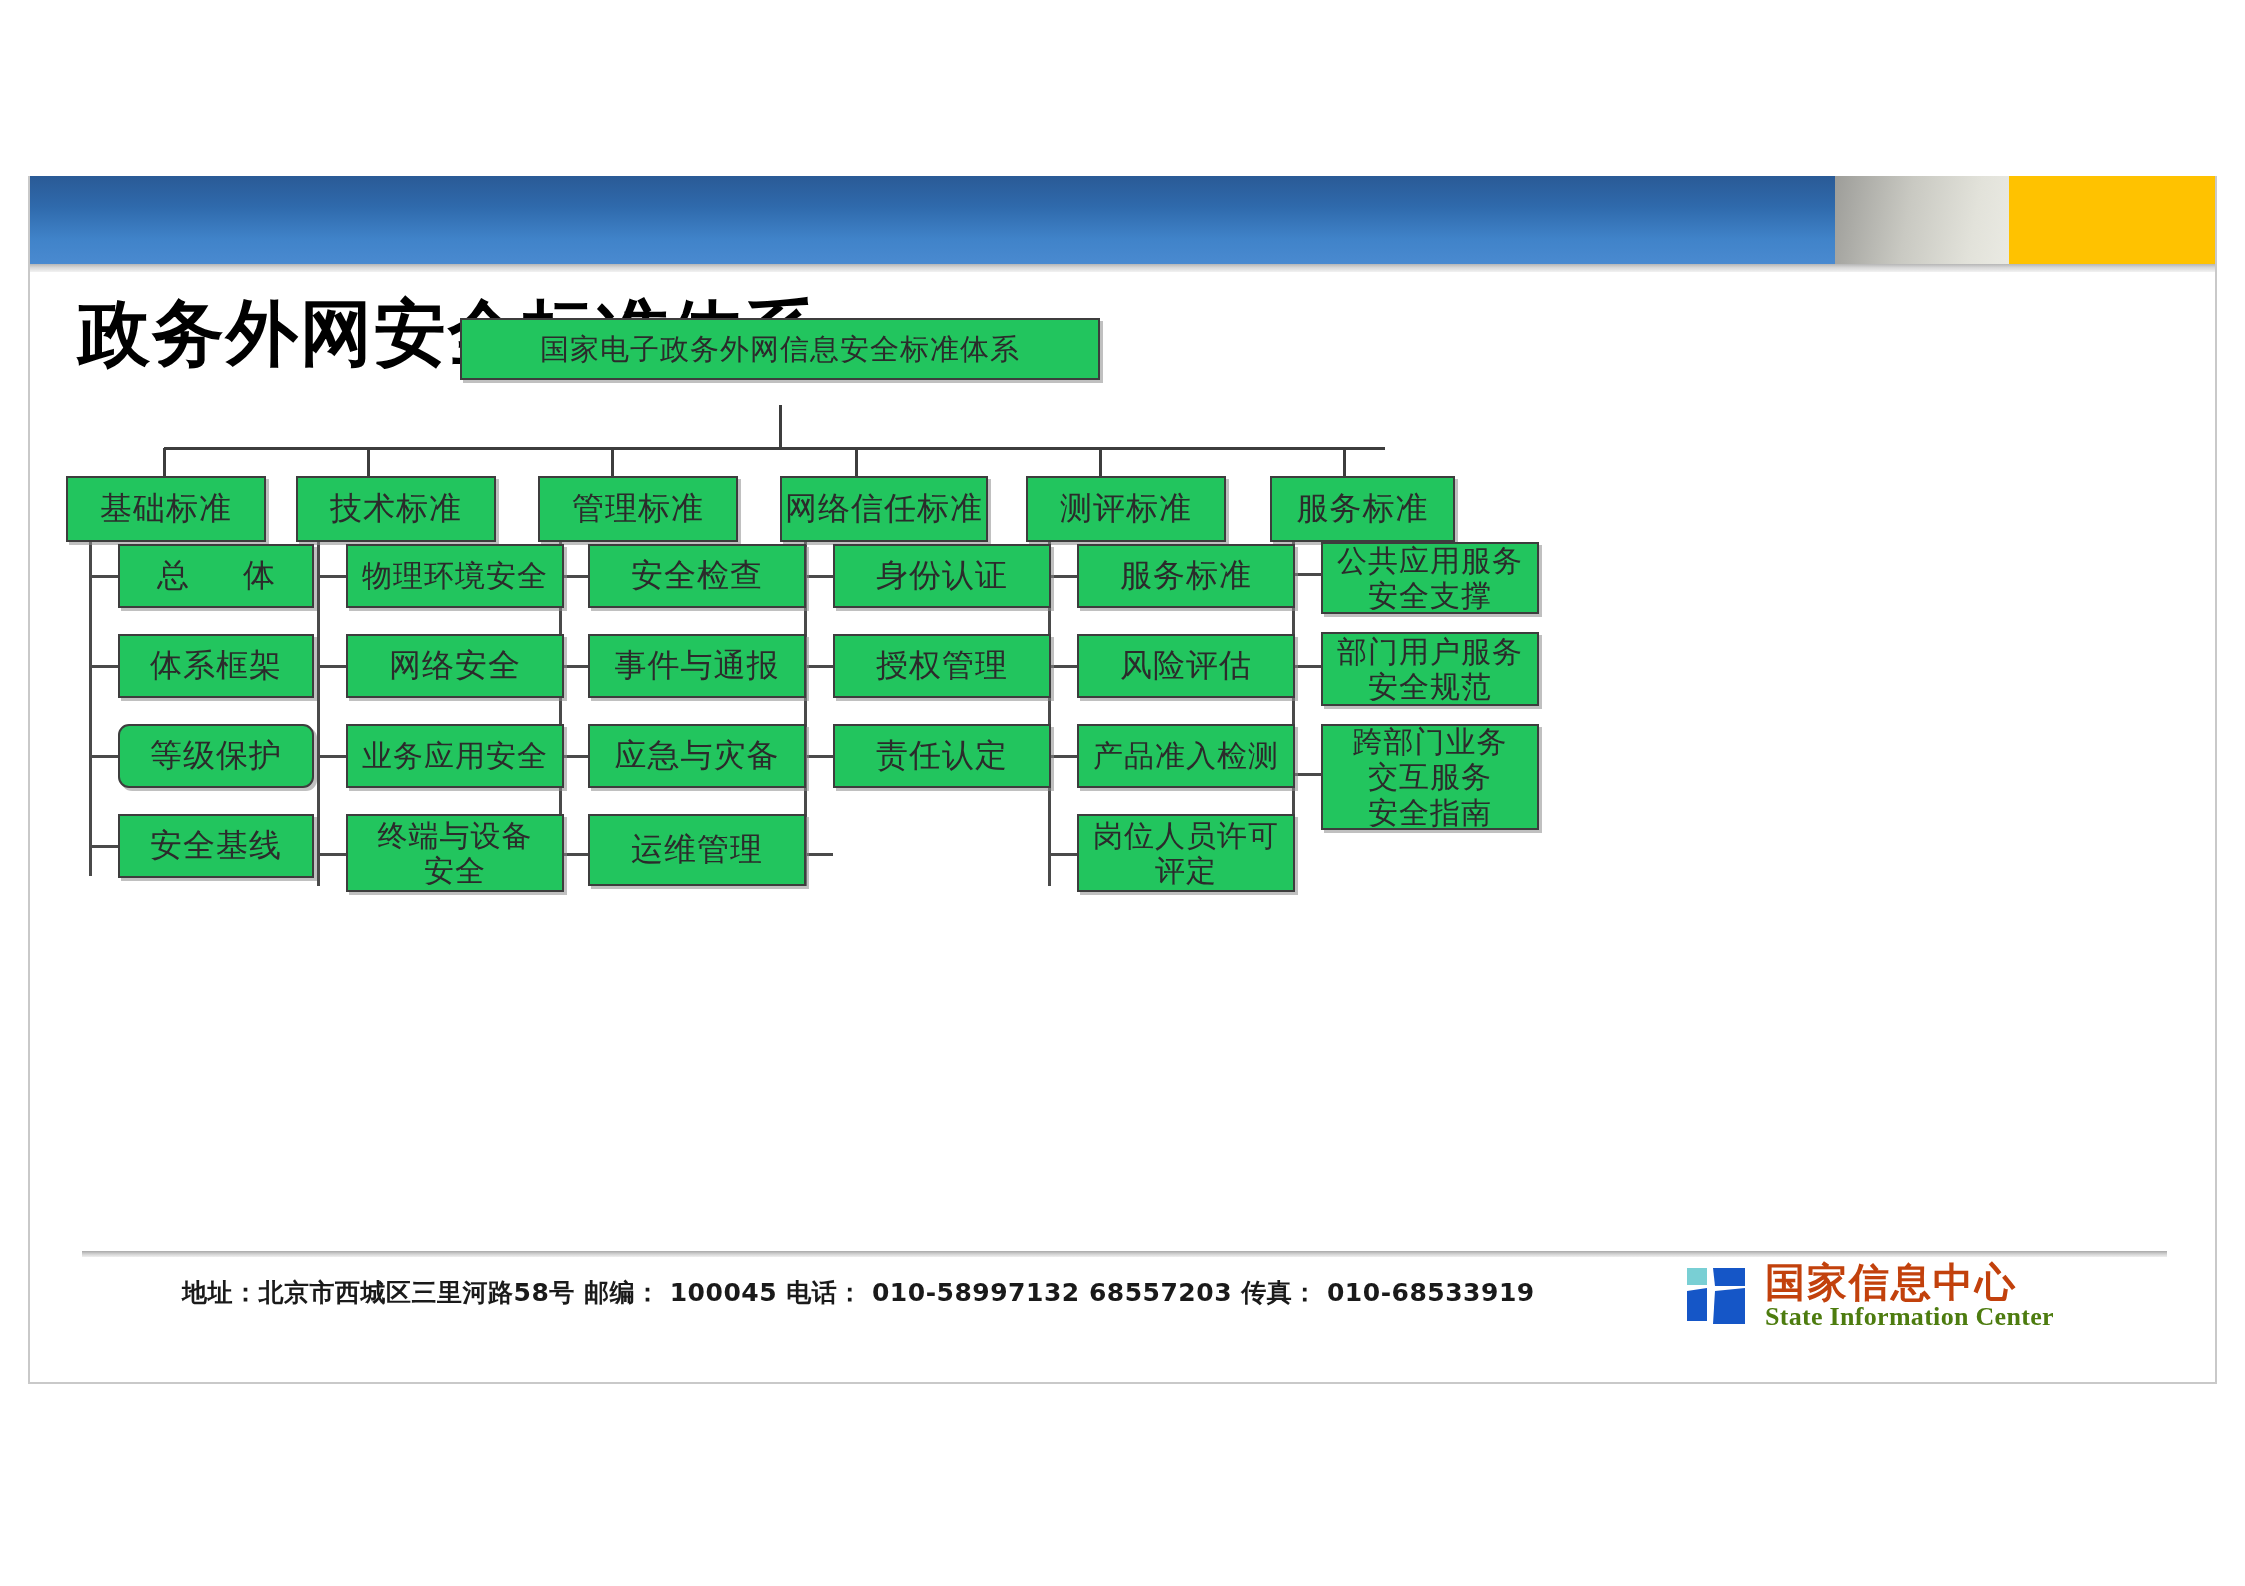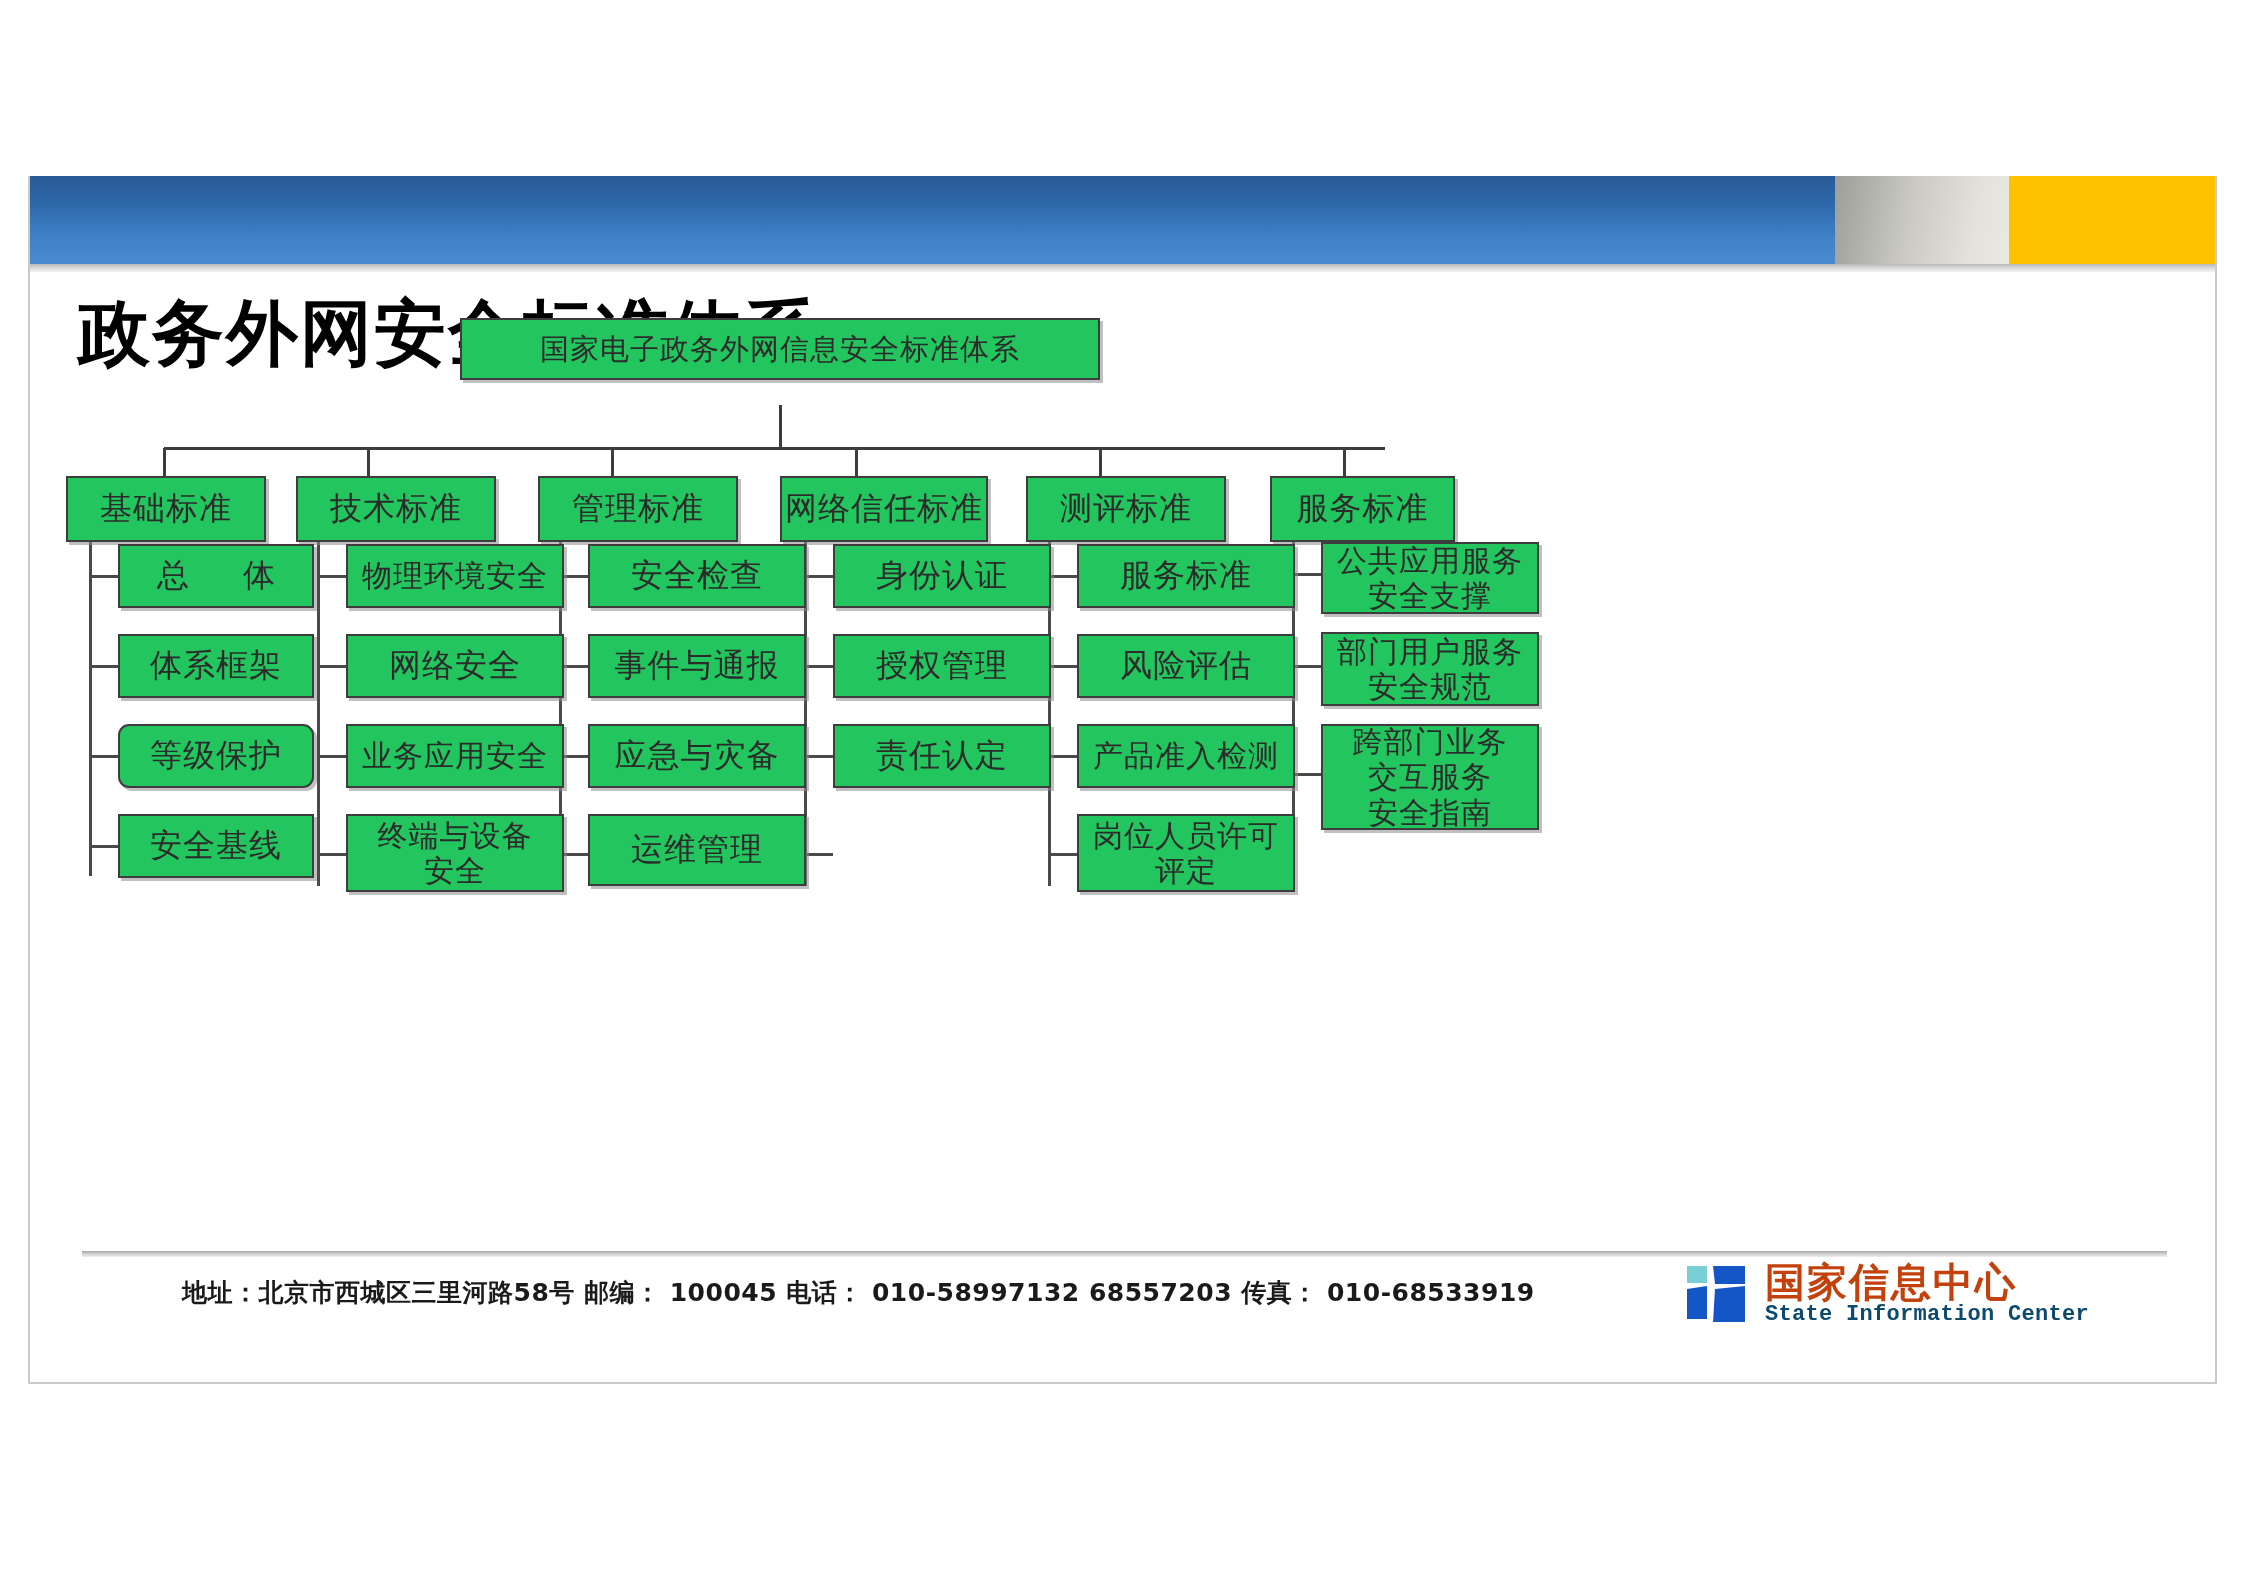--- a/index.html
+++ b/index.html
@@ -82,22 +82,22 @@
     white-space: nowrap; letter-spacing: 0.5px;
   }
   .logo { position: absolute; left: 1655px; top: 1085px; display: flex; align-items: center; gap: 18px; }
   .logo-mark { width: 62px; height: 60px; position: relative; }
   .logo-text { display: flex; flex-direction: column; }
   .logo-cn {
     font-family: "DejaVu Serif", "Liberation Serif", serif;
     font-size: 40px; font-weight: 700; color: #c2410c; letter-spacing: 2px; line-height: 1.05;
   }
   .logo-en {
-    font-size: 22px; font-weight: 700; color: #0c4a6e; letter-spacing: 0.3px; line-height: 1.1;
-    font-family: Liberation Mono, monospace;
+    font-size: 26px; font-weight: 700; color: #4d7c0f; letter-spacing: 0.3px; line-height: 1.1;
+    font-family: Liberation Serif, serif;
   }
 </style>
 </head>
 <body>
 
 <div class="slide">
 
   <div class="banner">
     <div class="banner-blue"></div>
     <div class="banner-silver"></div>

